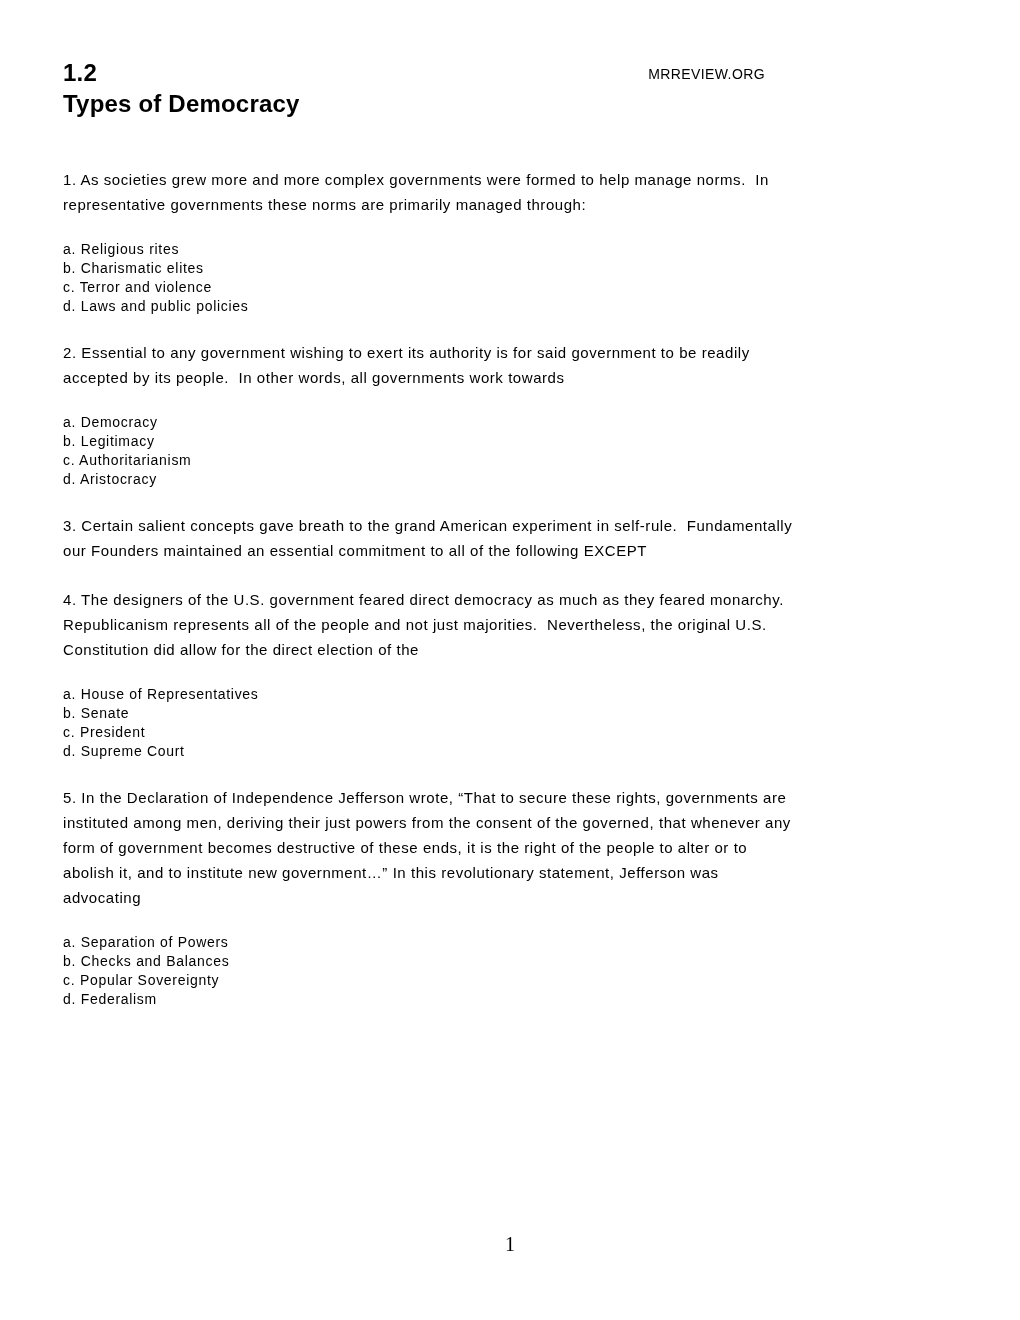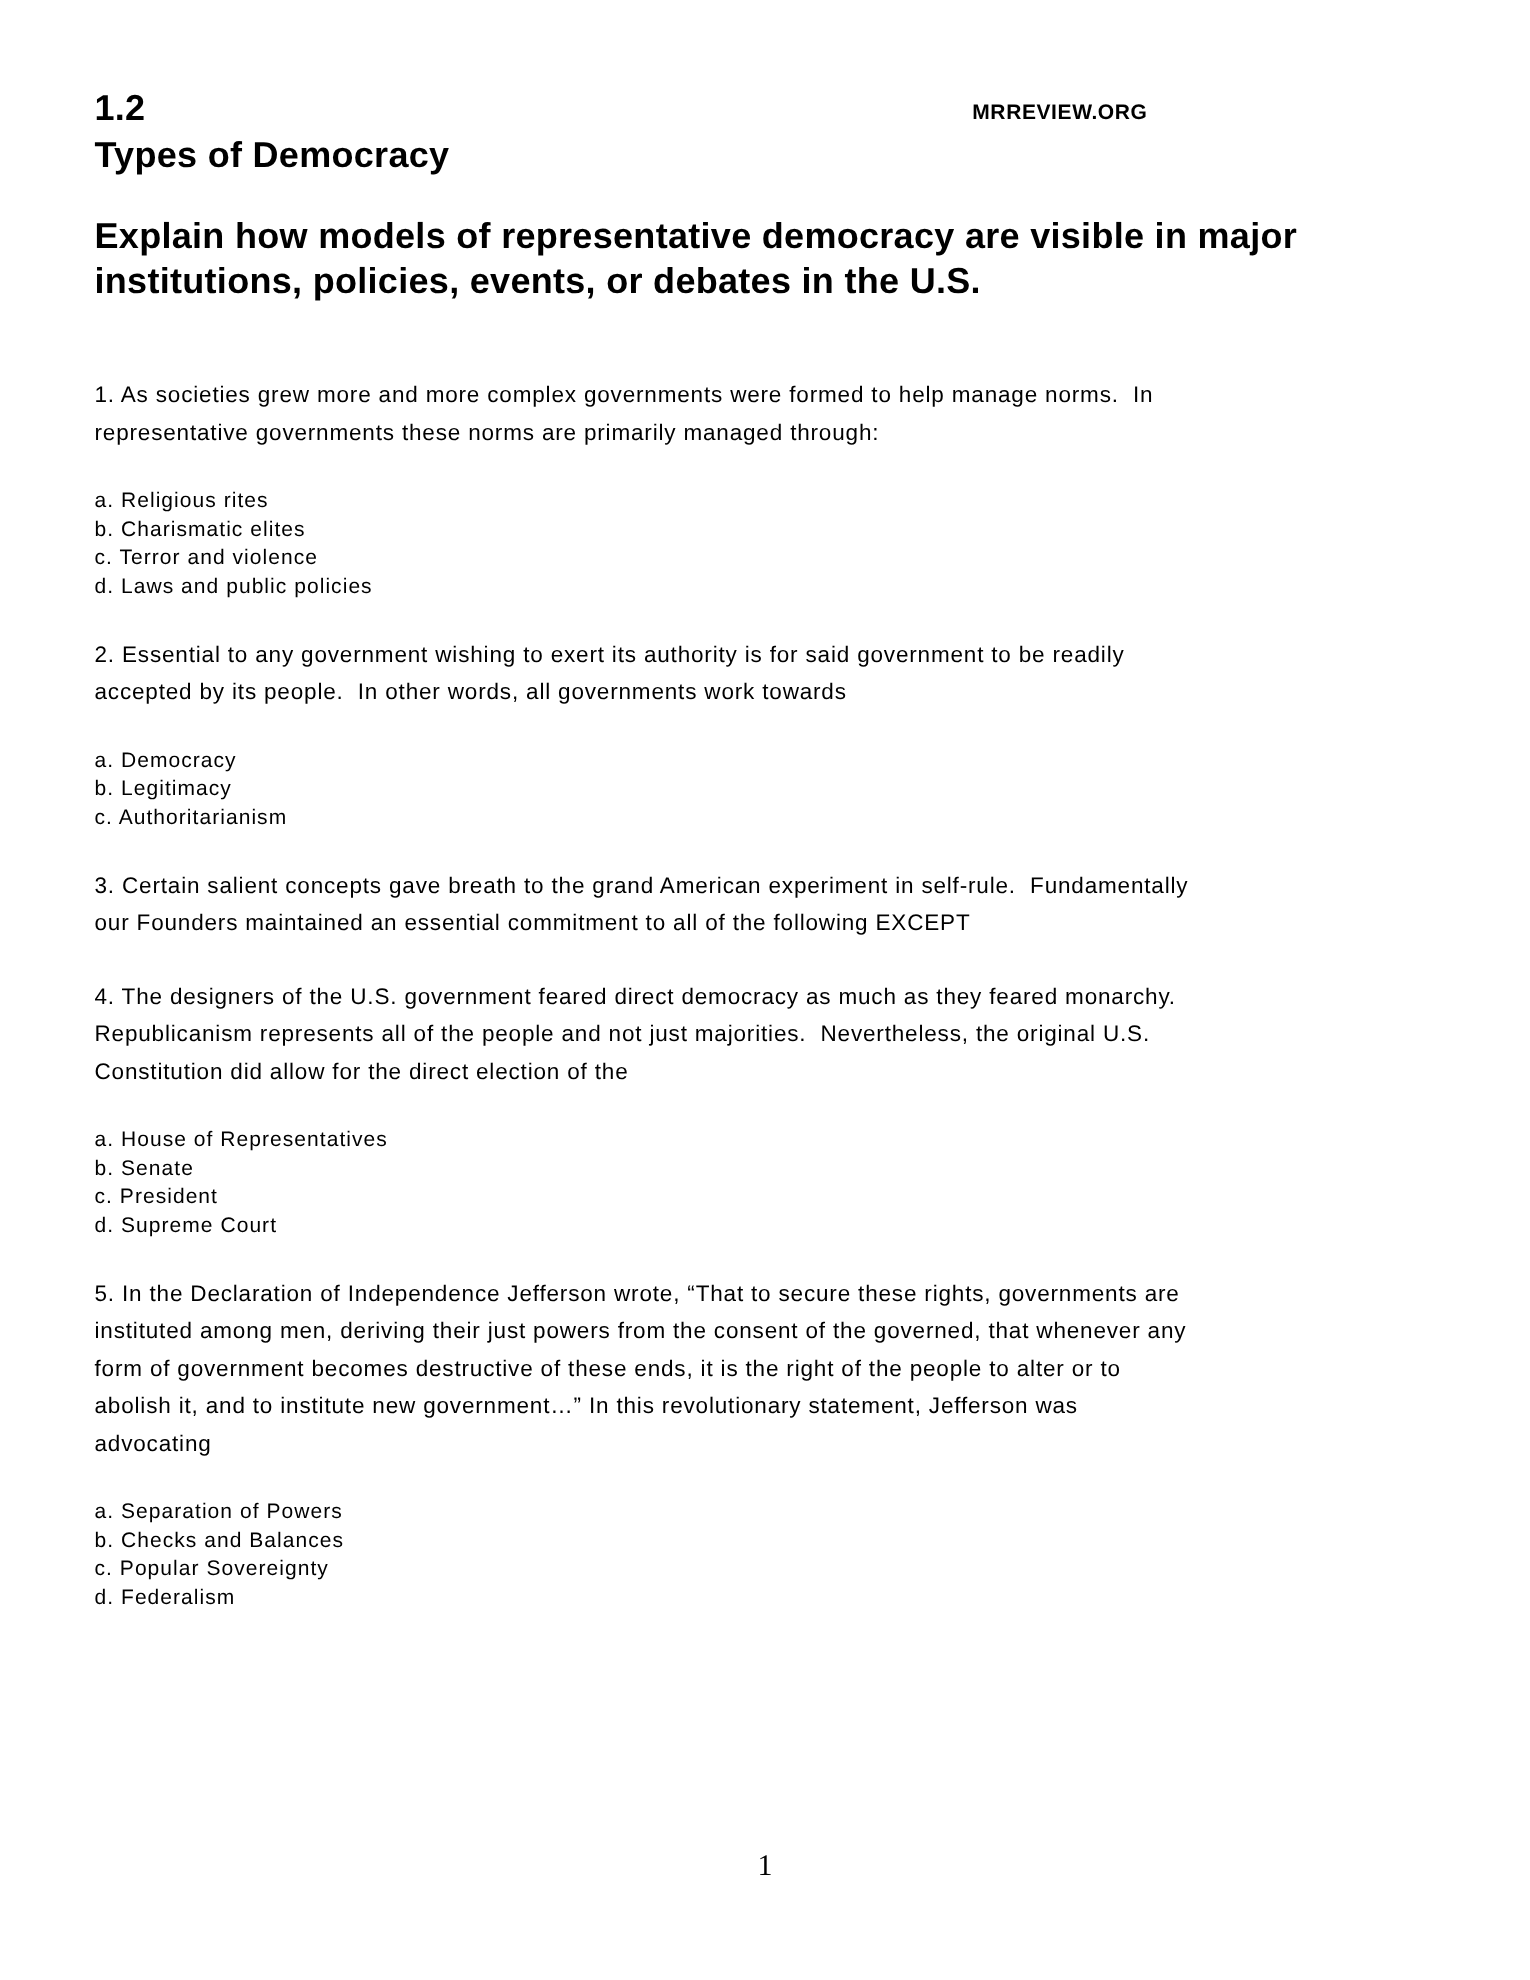--- a/index.html
+++ b/index.html
@@ -18,21 +18,21 @@
     font-size: 24px;
     font-weight: bold;
     line-height: 31px;
     letter-spacing: 0.2px;
   }
   .site {
     position: absolute;
     top: 66px;
     right: 112px;
     font-size: 14px;
-    font-weight: bold;
+    font-weight: normal;
     letter-spacing: 0.4px;
   }
   .prompt {
     margin-top: 24px;
     font-size: 24px;
     font-weight: bold;
     line-height: 30px;
     letter-spacing: 0.2px;
     white-space: pre-wrap;
   }
@@ -65,41 +65,40 @@
 <body>
 
 <div class="page">
 
   <div>
     <div class="header-line">1.2</div>
     <div class="header-line">Types of Democracy</div>
     <div class="site">MRREVIEW.ORG</div>
   </div>
 
-  <div class="prompt">Explain how models of representative democracy are visible in major
-institutions, policies, events, or debates in the U.S.</div>
 
   <div class="question first">
     <div class="q-text">1. As societies grew more and more complex governments were formed to help manage norms.  In
 representative governments these norms are primarily managed through:</div>
     <div class="options">
       <div class="option">a. Religious rites</div>
       <div class="option">b. Charismatic elites</div>
       <div class="option">c. Terror and violence</div>
       <div class="option">d. Laws and public policies</div>
     </div>
   </div>
 
   <div class="question">
     <div class="q-text">2. Essential to any government wishing to exert its authority is for said government to be readily
 accepted by its people.  In other words, all governments work towards</div>
     <div class="options">
       <div class="option">a. Democracy</div>
       <div class="option">b. Legitimacy</div>
       <div class="option">c. Authoritarianism</div>
+      <div class="option">d. Aristocracy</div>
     </div>
   </div>
 
   <div class="question">
     <div class="q-text">3. Certain salient concepts gave breath to the grand American experiment in self-rule.  Fundamentally
 our Founders maintained an essential commitment to all of the following EXCEPT</div>
   </div>
 
   <div class="question">
     <div class="q-text">4. The designers of the U.S. government feared direct democracy as much as they feared monarchy.

